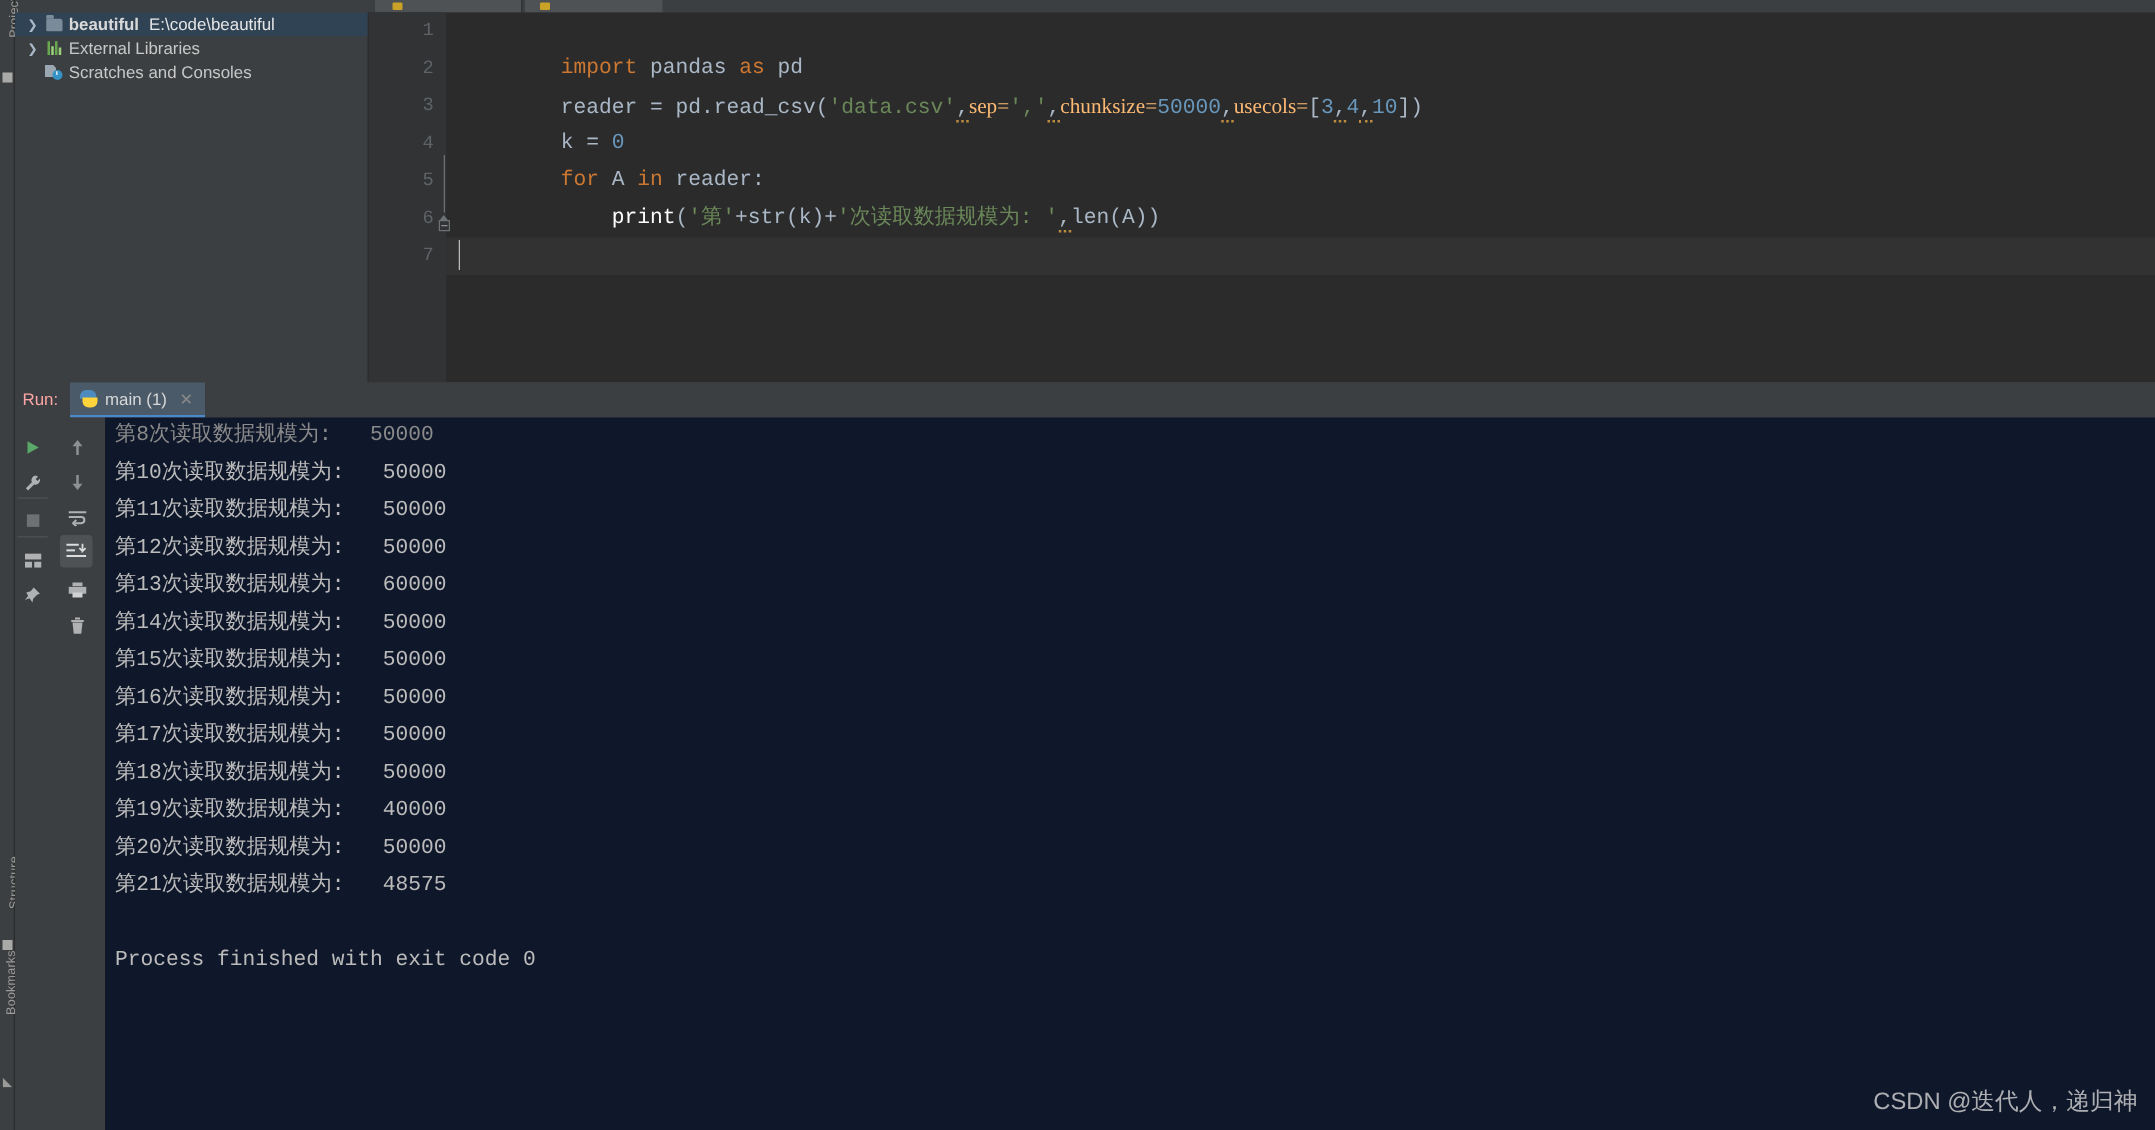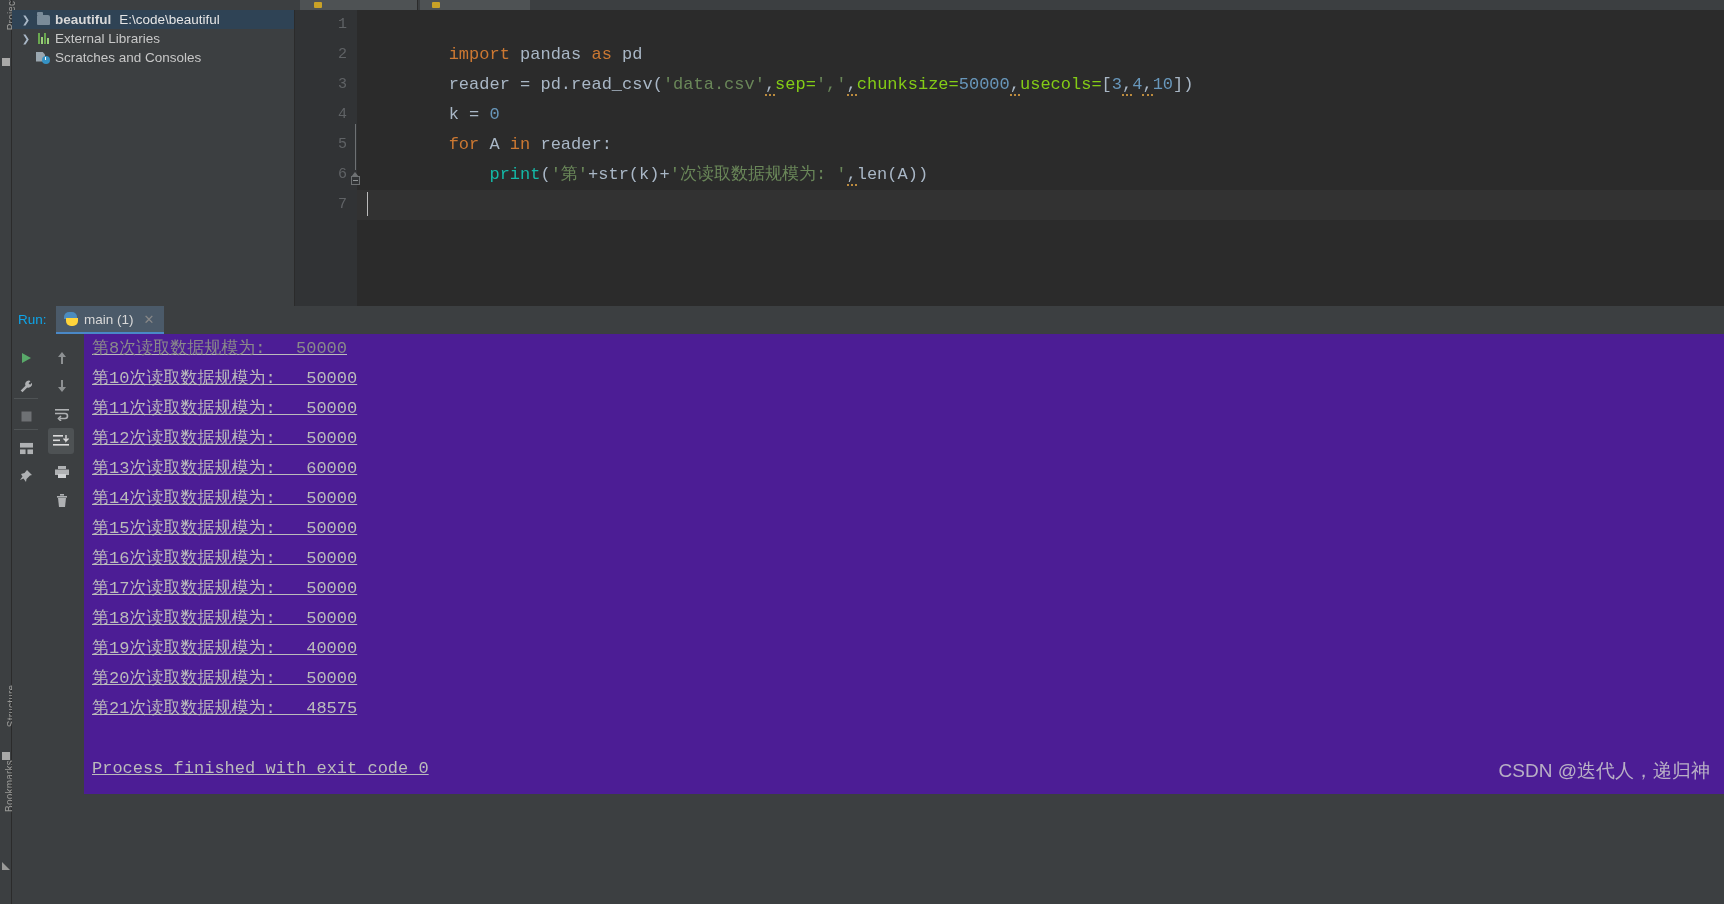--- a/index.html
+++ b/index.html
@@ -70,47 +70,47 @@
     position:absolute; left:62px; top:0; right:0; height:296px;
     font-family:"Liberation Mono", monospace; font-size:17px;
   }
   .codeline { height:30px; line-height:30px; white-space:pre; padding-left:10px; }
   .cursorline { position:absolute; left:0; top:180px; width:100%; height:30px; background:#323232; }
   .caret { position:absolute; left:72px; top:182px; width:1px; height:24px; background:#bbbbbb; }
   .kw { color:#cc7832; }
   .plain { color:#a9b7c6; }
   .str { color:#6a8759; }
   .num { color:#6897bb; }
-  .builtin { color:#14b8a6; }
-  .param { color:#84cc16; }
+  .builtin { color:#ffffff; }
+  .param { color:#fdba74;font-family:Liberation Serif, serif; }
   .comma-warn { color:#a9b7c6; border-bottom:2px dotted #bc8b3e; }
 
   
   .runwin { position:absolute; left:12px; top:306px; width:1712px; height:598px; background:#3c3f41; }
   .runheader { position:absolute; left:0; top:0; width:1712px; height:28px; background:#3c3f41; }
-  .runlabel { position:absolute; left:6px; top:6px; font-size:13.5px; color:#0ea5e9; }
+  .runlabel { position:absolute; left:6px; top:6px; font-size:13.5px; color:#fca5a5; }
   .runtab {
     position:absolute; left:44px; top:0; height:28px; padding:0 10px 0 8px;
     display:flex; align-items:center; gap:6px;
     background:#4b5a69; border-bottom:2px solid #4a88c7; font-size:13.5px; color:#d8d8d8;
   }
   .pyico { width:14px; height:14px; position:relative; }
   .pyico .tophalf{position:absolute;left:0;top:0;width:13px;height:7px;background:#4b8bbe;border-radius:5px 5px 0 0;}
   .pyico .bothalf{position:absolute;left:2px;top:6px;width:12px;height:8px;background:#ffd43b;border-radius:0 0 5px 5px;}
   .closex { color:#888; font-size:13px; margin-left:4px; cursor:pointer; }
 
   .runtools { position:absolute; left:0; top:28px; width:72px; height:570px; background:#3c3f41; }
   .tbtn { position:absolute; width:24px; height:24px; display:flex; align-items:center; justify-content:center; }
   .tbtn.sel { background:#4e5254; border-radius:3px; }
   .tsep { position:absolute; width:24px; height:1px; background:#4f5355; }
 
   .console {
-    position:absolute; left:72px; top:28px; width:1640px; height:460px;
-    background:#4c1d95; overflow:hidden;
-    font-family:"Liberation Mono", monospace; font-size:17px; color:#bbbbbb;text-decoration:underline;
+    position:absolute; left:72px; top:28px; width:1640px; height:570px;
+    background:#0f172a; overflow:hidden;
+    font-family:"Liberation Mono", monospace; font-size:17px; color:#bbbbbb;
   }
   .cline { height:30px; line-height:30px; padding-left:8px; white-space:pre; }
   .cline.clip { color:#8a8a8a; }
   .watermark {
     position:absolute; right:14px; bottom:10px;
     font-size:19px; color:#d0d0d0; opacity:.82;
     font-family:"Liberation Sans", sans-serif; white-space:nowrap;text-align:center;
   }
 </style>
 </head>

